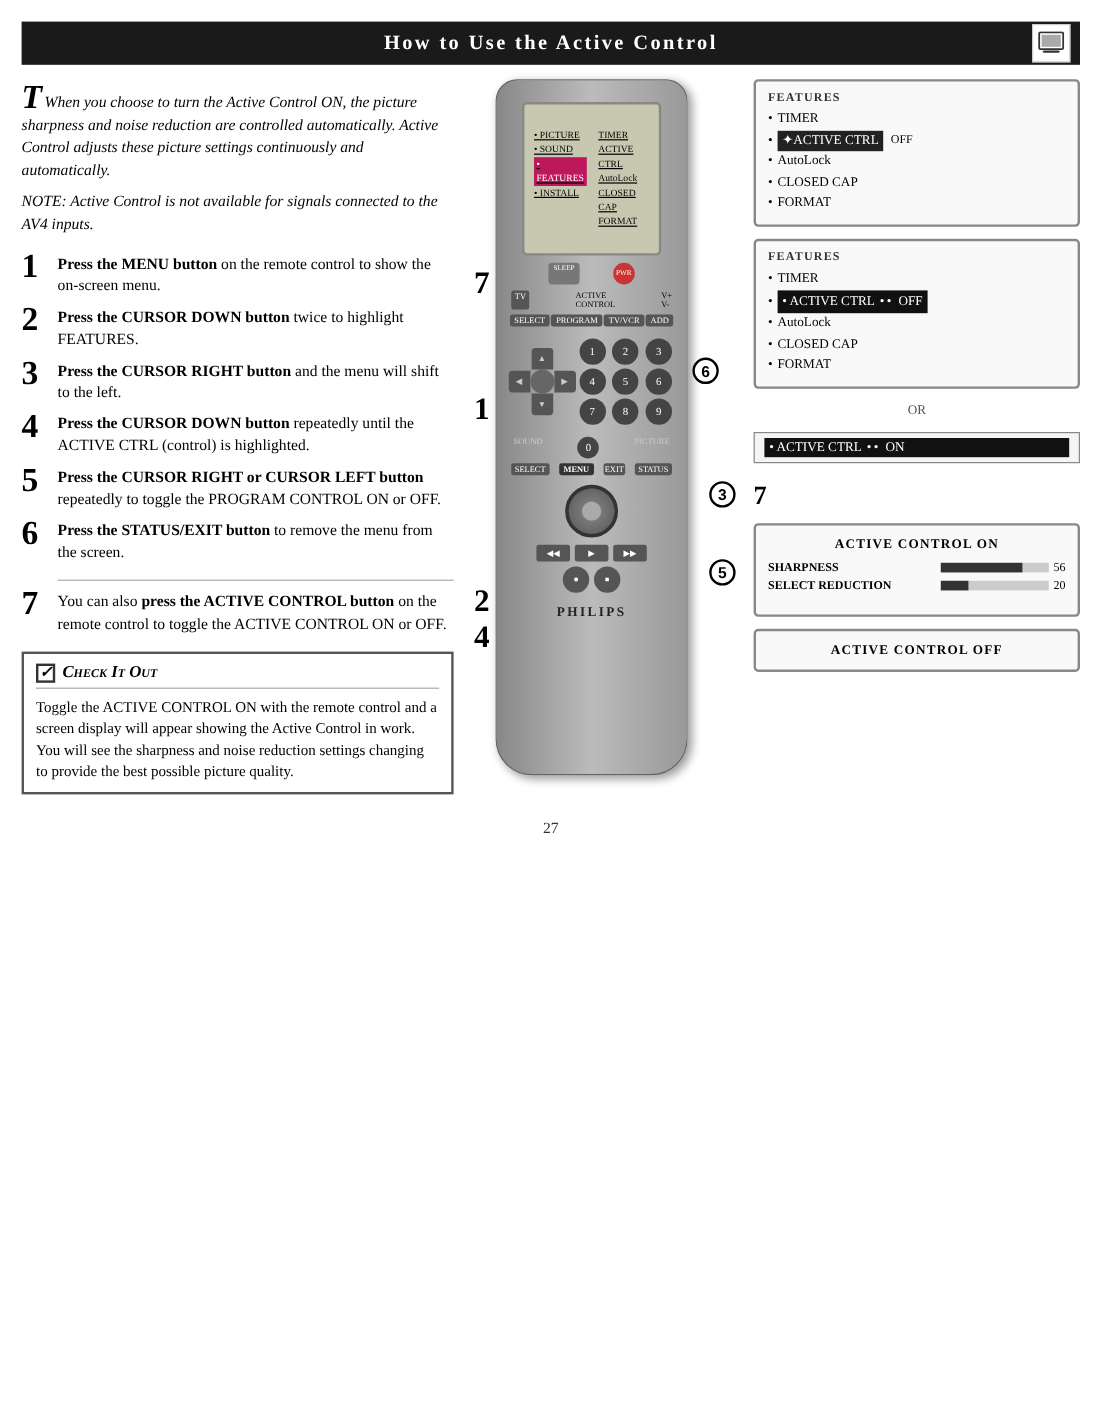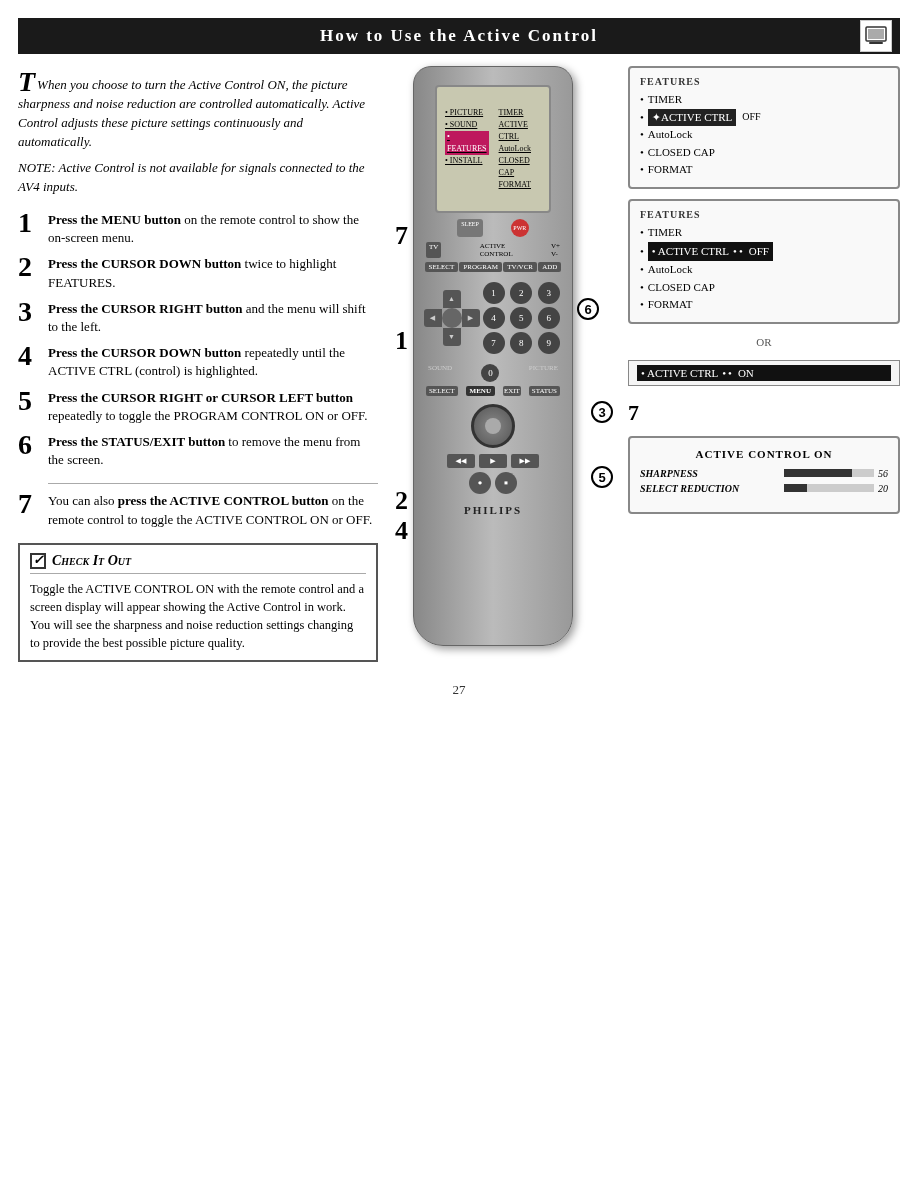--- a/index.html
+++ b/index.html
@@ -275,21 +275,20 @@
       font-size: 11px;
       font-weight: bold;
       letter-spacing: 1px;
       text-align: center;
       margin-bottom: 8px;
     }
     .on-panel-row {
       display: flex;
       justify-content: space-between;
       margin-bottom: 4px;
-      font-style: italic;
     }
     .on-panel-label { font-size: 10px; font-weight: bold; }
     .bar-container {
       width: 90px;
       height: 8px;
       background: #ccc;
       position: relative;
     }
     .bar-fill {
       height: 100%;
@@ -709,17 +708,20 @@
         <span class="on-panel-label">SELECT REDUCTION</span>
         <div style="display:flex; align-items:center;">
           <div class="bar-container">
             <div class="bar-fill" style="width:25%;"></div>
           </div>
           <span class="bar-value">20</span>
         </div>
       </div>
     </div>
 
+    <div class="off-panel">
+      <div class="off-panel-title">ACTIVE CONTROL   OFF</div>
+    </div>
 
   </div>
 </div>
 
 <div class="page-number">27</div>
 
 </body></html>

